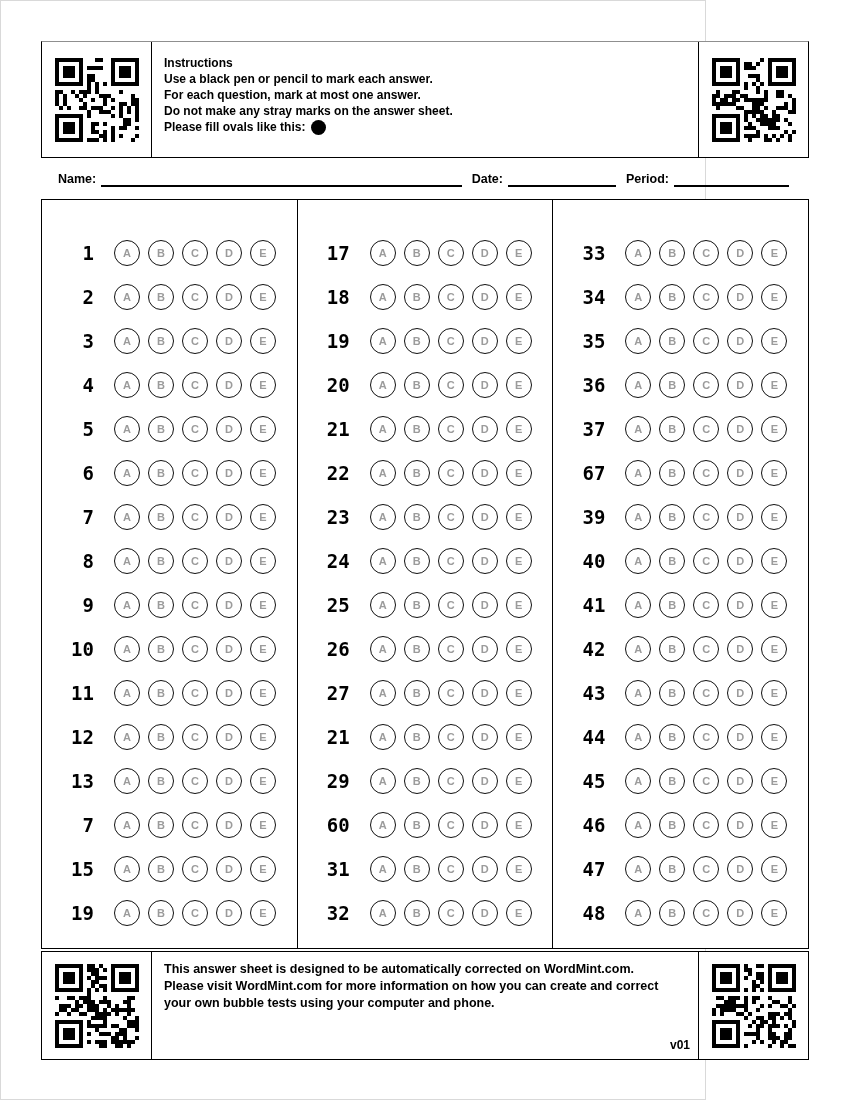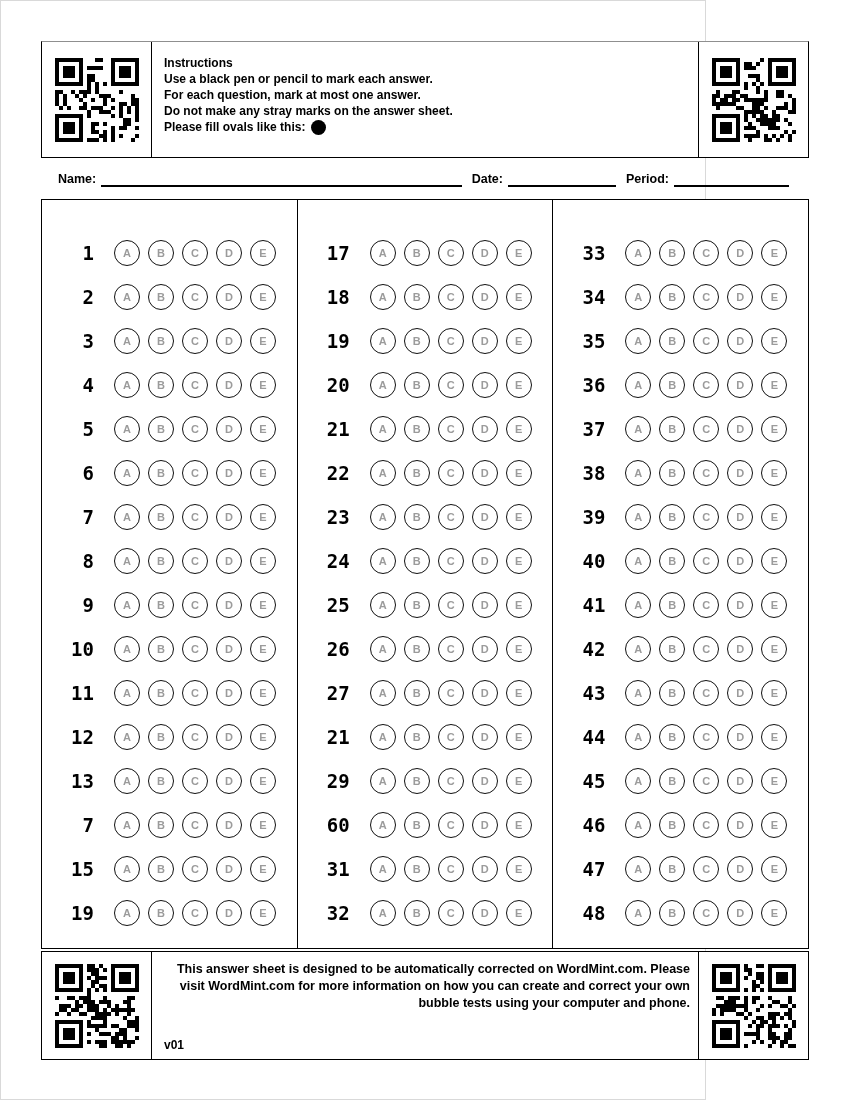--- a/index.html
+++ b/index.html
@@ -28,21 +28,21 @@
 
   .grid { height:750px; display:flex; }
   .col { flex:1 1 0; padding:31px 0 0 14px; }
   .col + .col { border-left:1px solid #000; }
   .q-row { height:44px; display:flex; align-items:center; }
   .q-num { width:38px; text-align:right; font-family:"DejaVu Sans Mono", monospace; font-weight:bold; font-size:19px; margin-right:12px; }
   .bubble { width:26px; height:26px; border:1.5px solid #111; border-radius:50%; margin-left:8px; display:flex; align-items:center; justify-content:center; font-size:11px; font-weight:bold; cursor:pointer; background:#fff; }
   .bubble:first-of-type { margin-left:0; }
 
   .footer { height:109px; margin-top:2px; }
-  .footer-text { flex:1 1 auto; padding:9px 8px 7px 12px; display:flex; flex-direction:column; justify-content:space-between;text-align:right; }
+  .footer-text { flex:1 1 auto; padding:9px 8px 7px 12px; display:flex; flex-direction:row; justify-content:space-between; }
   .footer-text p { font-size:12.5px; line-height:17px; max-width:540px; }
   .footer-bottom { display:flex; justify-content:space-between; align-items:flex-end; font-size:12px; }
 </style>
 </head>
 <body>
 
 <div class="page">
   <div class="content">
 
     <header class="box hbox header">
@@ -780,21 +780,21 @@
           </div>
           <div class="q-row">
             <span class="q-num">37</span>
             <span class="bubble" style="color: rgb(155, 155, 155);">A</span>
             <span class="bubble" style="color: rgb(155, 155, 155);">B</span>
             <span class="bubble" style="color: rgb(155, 155, 155);">C</span>
             <span class="bubble" style="color: rgb(155, 155, 155);">D</span>
             <span class="bubble" style="color: rgb(155, 155, 155);">E</span>
           </div>
           <div class="q-row">
-            <span class="q-num">38</span>
+            <span class="q-num">67</span>
             <span class="bubble" style="color: rgb(155, 155, 155);">A</span>
             <span class="bubble" style="color: rgb(155, 155, 155);">B</span>
             <span class="bubble" style="color: rgb(155, 155, 155);">C</span>
             <span class="bubble" style="color: rgb(155, 155, 155);">D</span>
             <span class="bubble" style="color: rgb(155, 155, 155);">E</span>
           </div>
           <div class="q-row">
             <span class="q-num">39</span>
             <span class="bubble" style="color: rgb(155, 155, 155);">A</span>
             <span class="bubble" style="color: rgb(155, 155, 155);">B</span>

